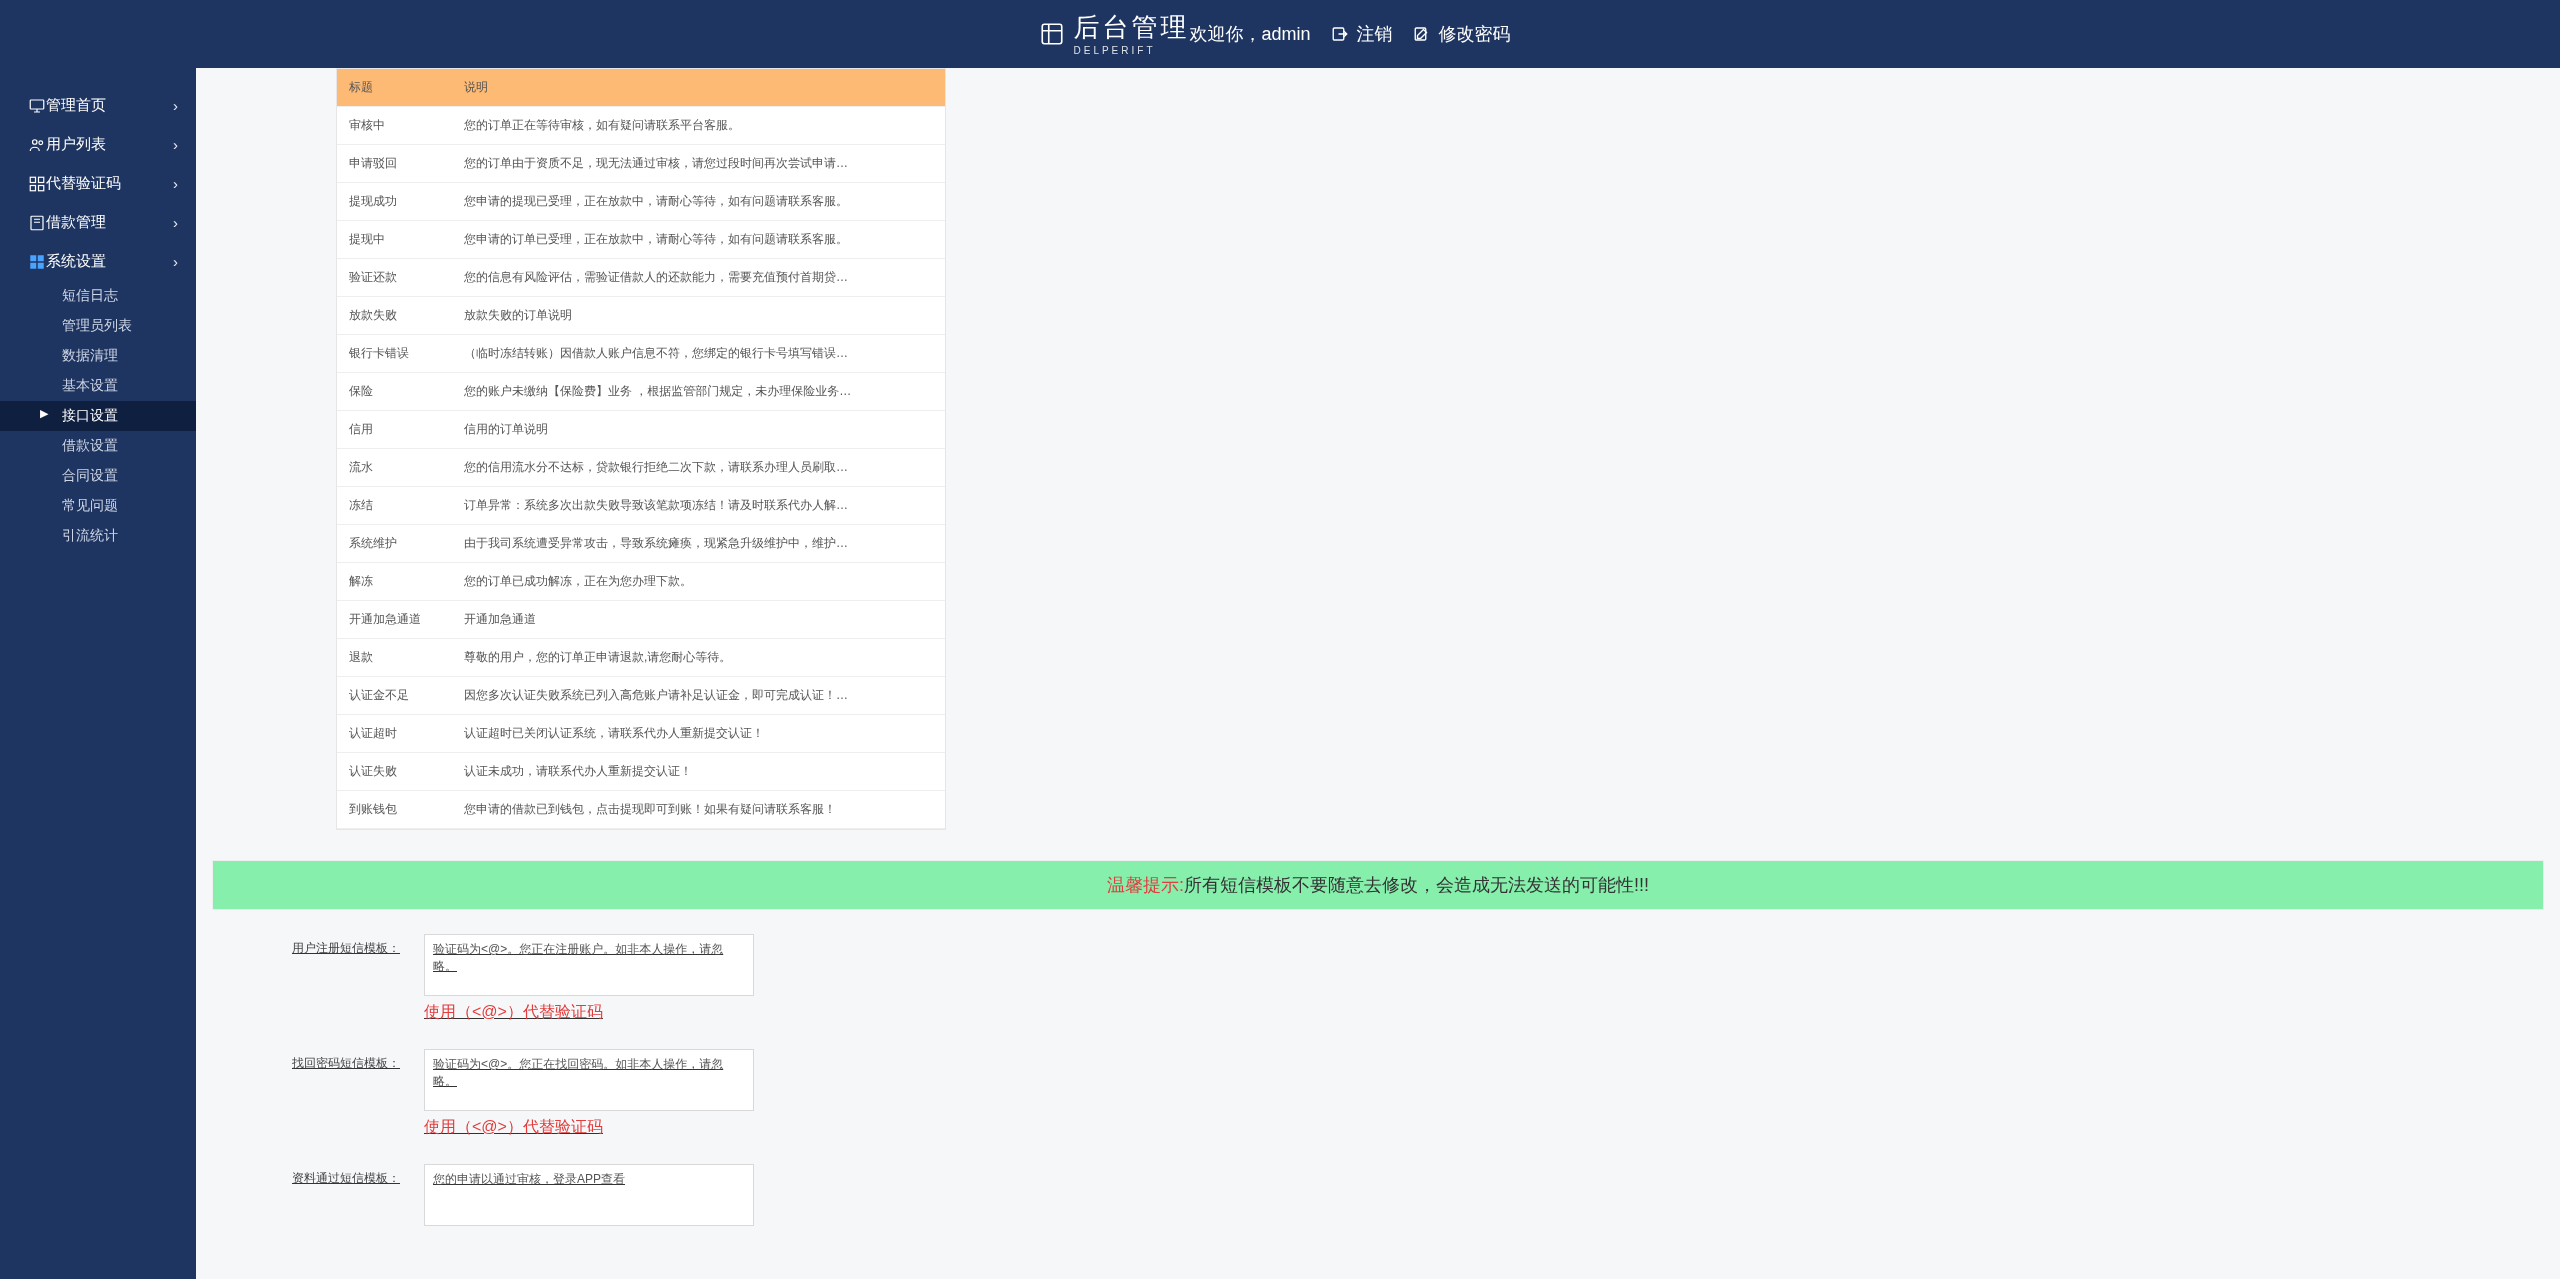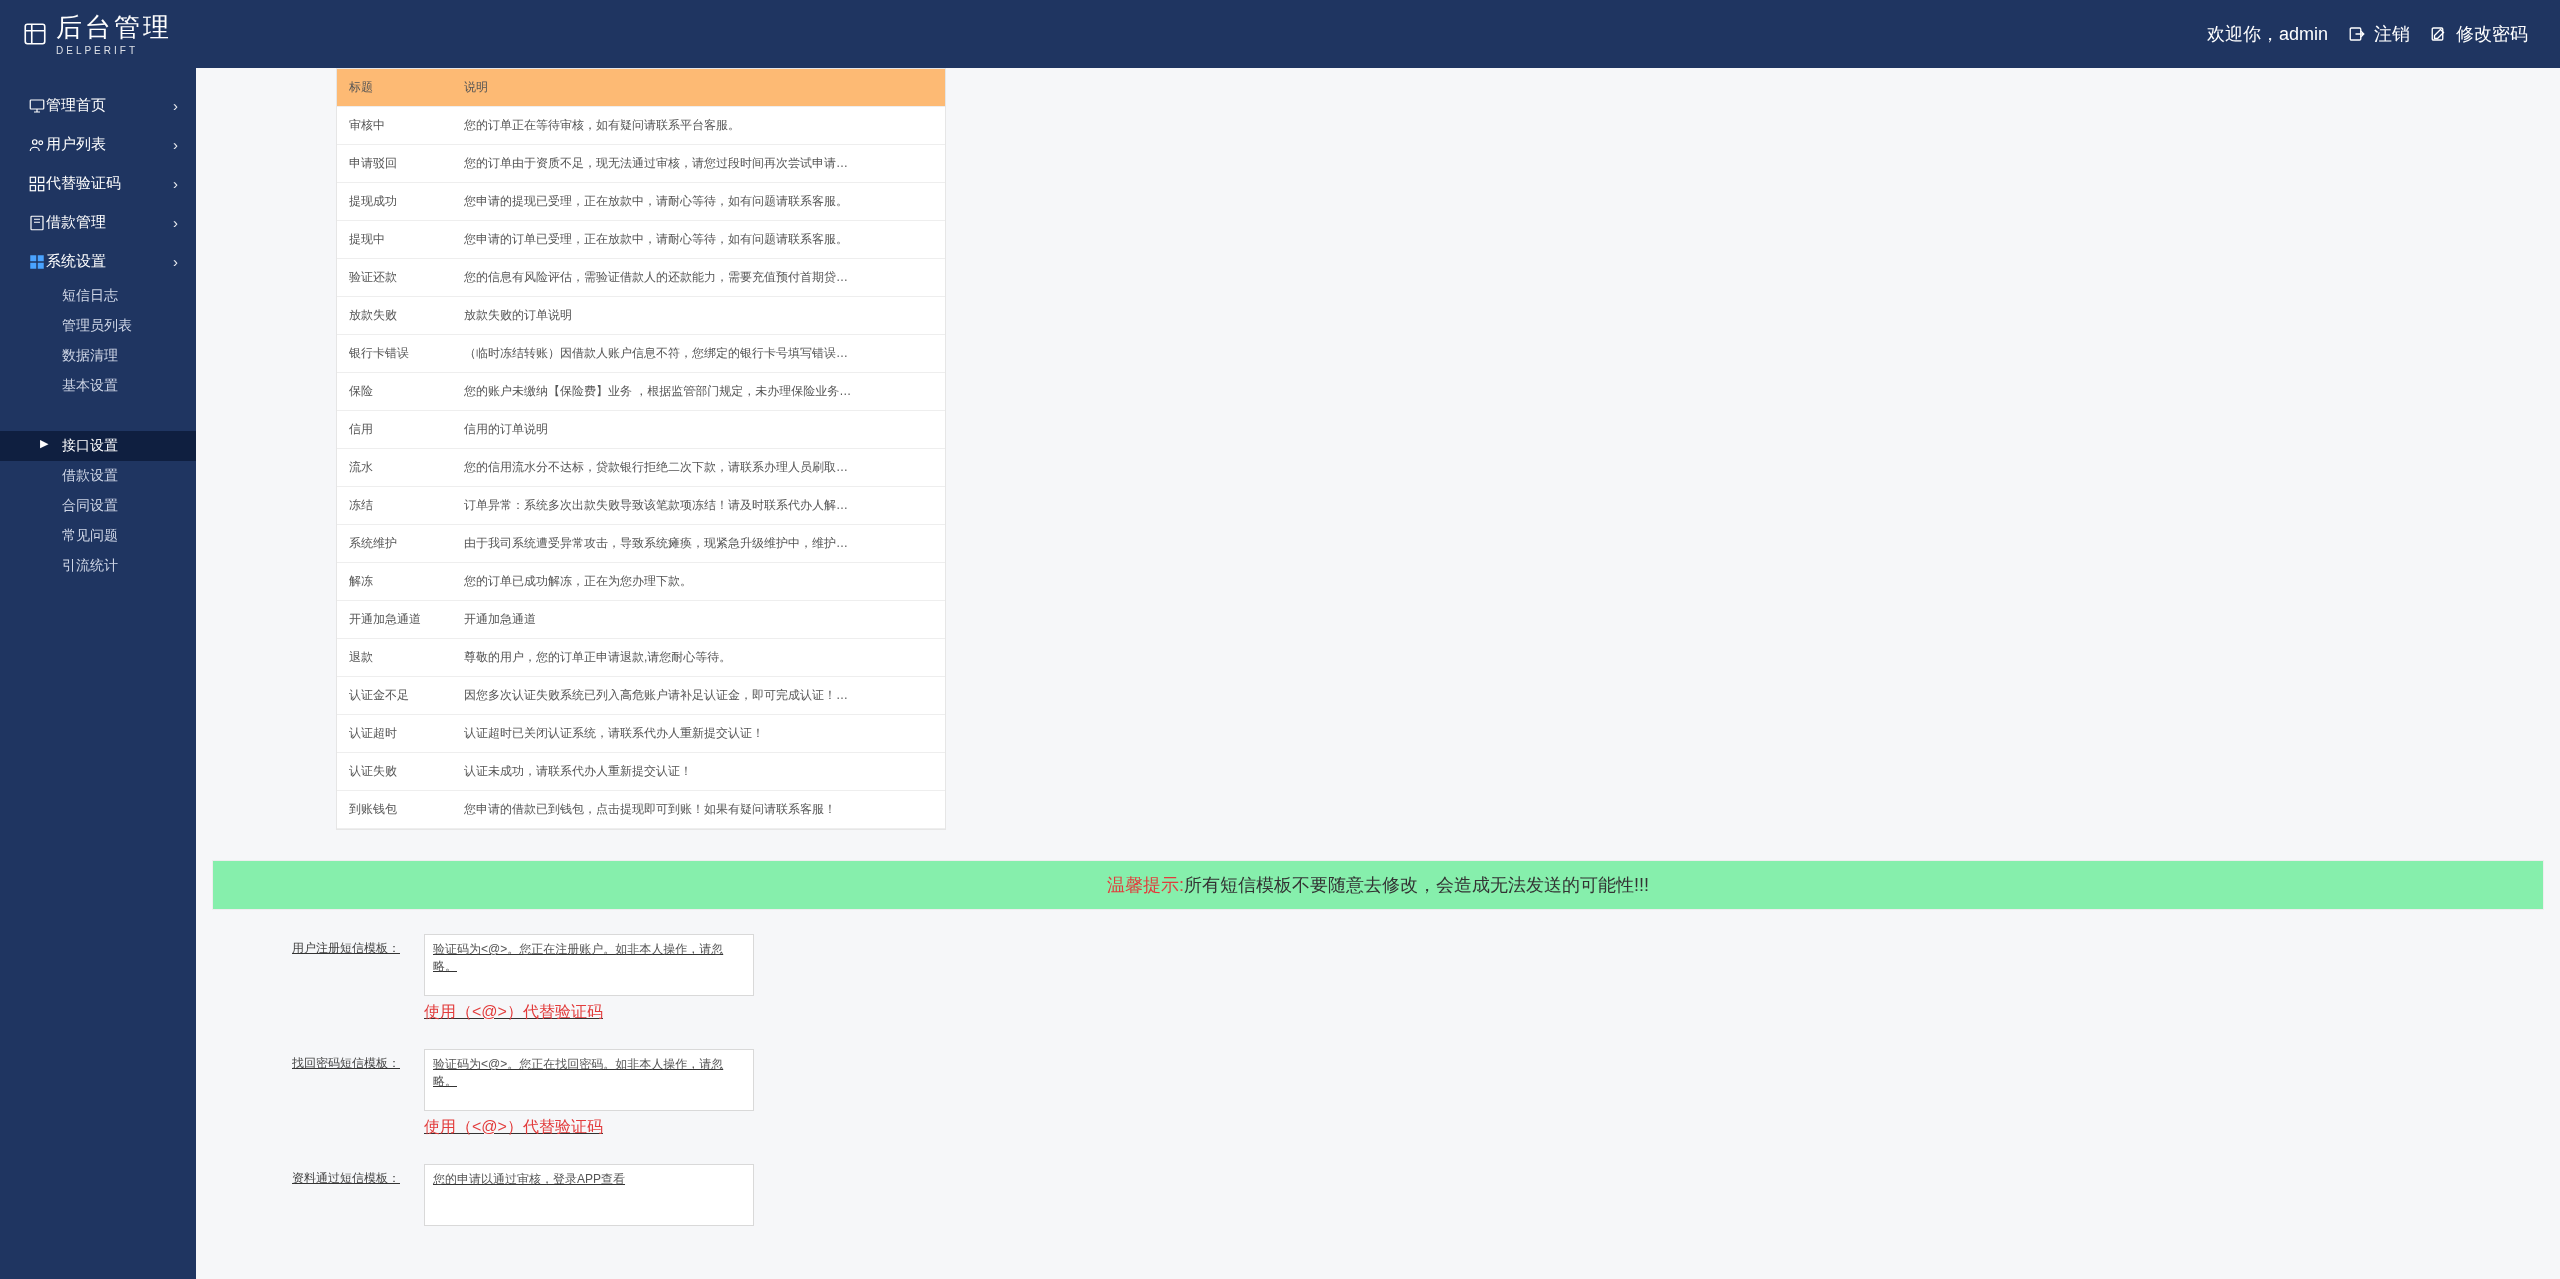--- a/index.html
+++ b/index.html
@@ -24,21 +24,21 @@
   flex-direction: column;
 }
 
 .header {
   background: #1f3561;
   color: #fff;
   height: 68px;
   min-height: 68px;
   display: flex;
   align-items: center;
-  justify-content: space-between;
+  justify-content: center;
   padding: 0 32px 0 22px;
 }
 .brand {
   display: flex;
   align-items: center;
   gap: 8px;
   color: #fff;
   font-size: 26px;
   letter-spacing: 3px;
   font-weight: 400;
@@ -91,21 +91,20 @@
 .subnav-item {
   padding:6px 0 6px 62px;
   font-size:14px;
   color:#cfd6e6;
   cursor:pointer;
 }
 .subnav-item.active {
   background:#0f1f40;
   color:#fff;
   position:relative;
-  margin-top:30px;
 }
 .subnav-item.active::before {
   content:"▶";
   position:absolute;
   left:40px;
   font-size:11px;
   color:#fff;
 }
 
 .content {

